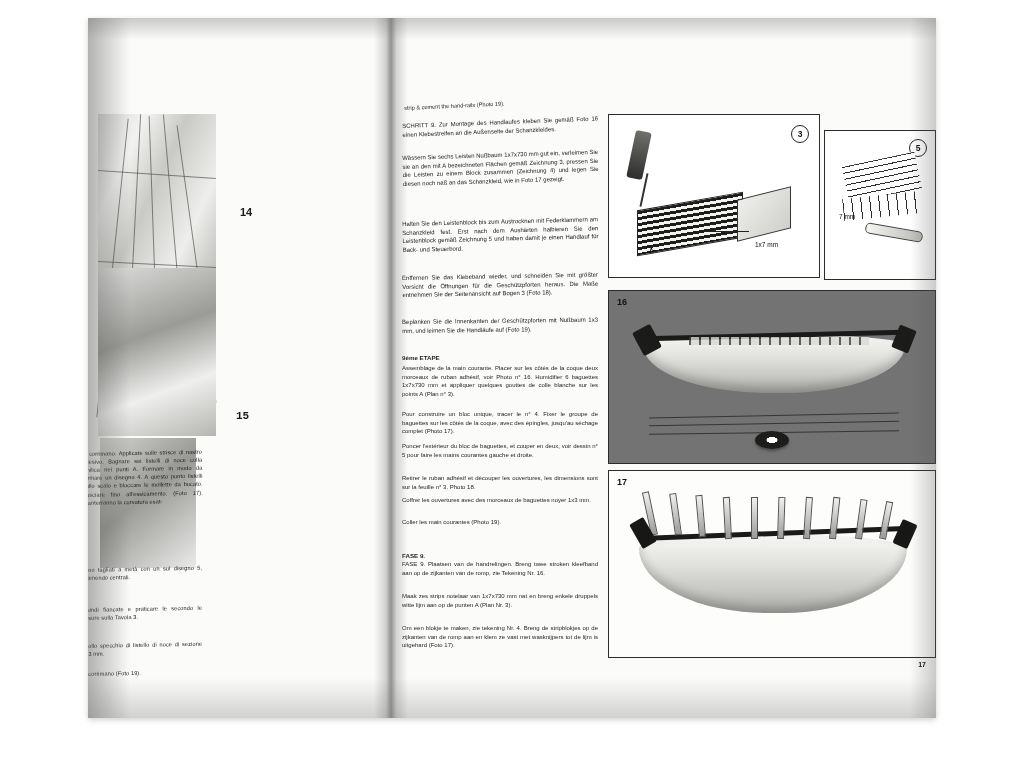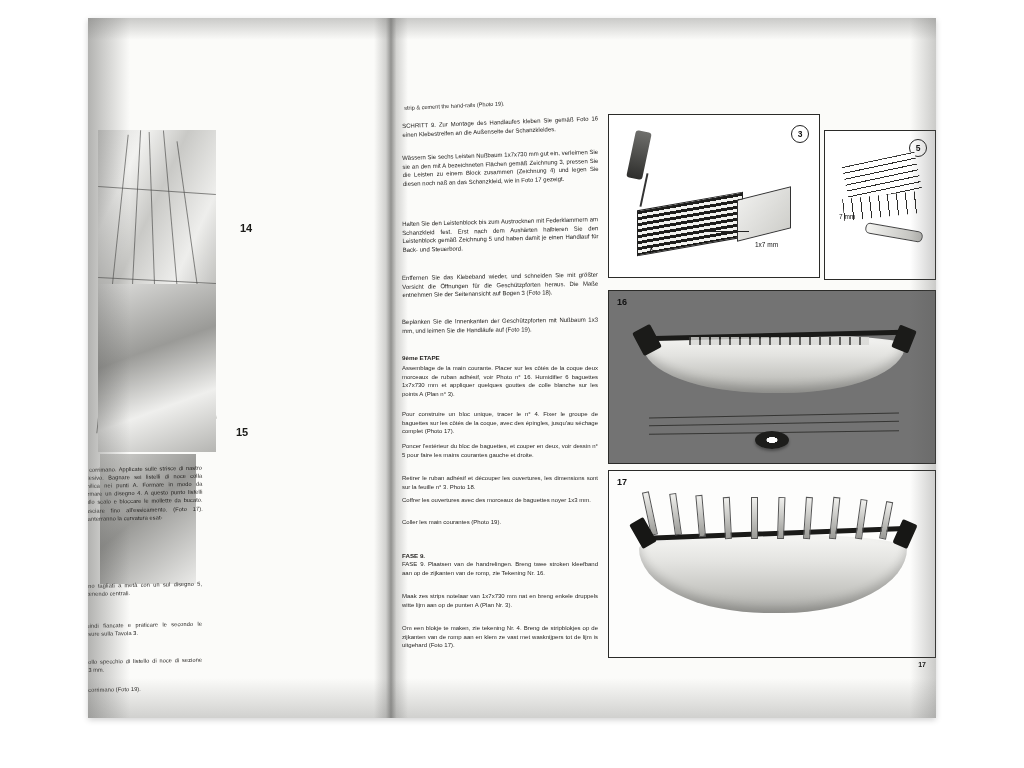--- a/index.html
+++ b/index.html
@@ -57,21 +57,21 @@
   }
   .edge-bottom {
     position: absolute;
     left: 0; bottom: 0; width: 848px; height: 40px;
     background: linear-gradient(to top, rgba(110,110,108,0.30), rgba(255,255,255,0));
   }
 
   
   .left-page {
     position: absolute;
-    left: 0px; top: 16px;
+    left: 0px; top: 0px;
     width: 300px; height: 700px;
     overflow: hidden;
   }
   
   .sail-photo {
     position: absolute;
     left: 10px; top: 96px;
     width: 118px; height: 320px;
     background:
       linear-gradient(115deg, #d9d9d7 0%, #f2f2f0 18%, #c9c9c6 34%, #eeeeec 55%, #b9b9b6 74%, #e8e8e6 100%);
@@ -241,21 +241,21 @@
         <div class="line" style="left:78px;top:0px;width:1px;height:300px;transform:rotate(-5deg);"></div>
         <div class="line" style="left:98px;top:10px;width:1px;height:280px;transform:rotate(-8deg);"></div>
         <div class="line" style="left:0px;top:60px;width:118px;height:1px;transform:rotate(4deg);"></div>
         <div class="line" style="left:0px;top:150px;width:118px;height:1px;transform:rotate(3deg);"></div>
         <div class="line" style="left:0px;top:238px;width:118px;height:1px;transform:rotate(5deg);"></div>
       </div>
       <div class="photo2"></div>
       <div class="photo3"></div>
 
       <div class="pagenum-left" style="left:152px; top:188px;">14</div>
-      <div class="pagenum-left" style="left:148px; top:392px;">15</div>
+      <div class="pagenum-left" style="left:148px; top:392px;font-family:Liberation Mono, monospace;">15</div>
 
       <div class="left-col">
         <div class="left-text-block" style="top:336px;">el corrimano. Applicate sulle strisce di nastro adesivo. Bagnare sei listelli di noce colla vinilica nei punti A. Formare in modo da formare un disegno 4. A questo punto listelli sullo scalo e bloccare le mollette da bucato. Lasciare fino all'essicamento. (Foto 17). manterranno la curvatura esat-</div>
         <div class="left-text-block" style="top:452px;">sono tagliati a metà con un sul disegno 5, ottenendo centrali.</div>
         <div class="left-text-block" style="top:492px;">Quindi fiancate e praticare le secondo le misure sulla Tavola 3.</div>
         <div class="left-text-block" style="top:528px;">ncollo specchio di listello di noce di sezione 1x3 mm.</div>
         <div class="left-text-block" style="top:556px;">di corrimano (Foto 19).</div>
       </div>
     </div>
 

